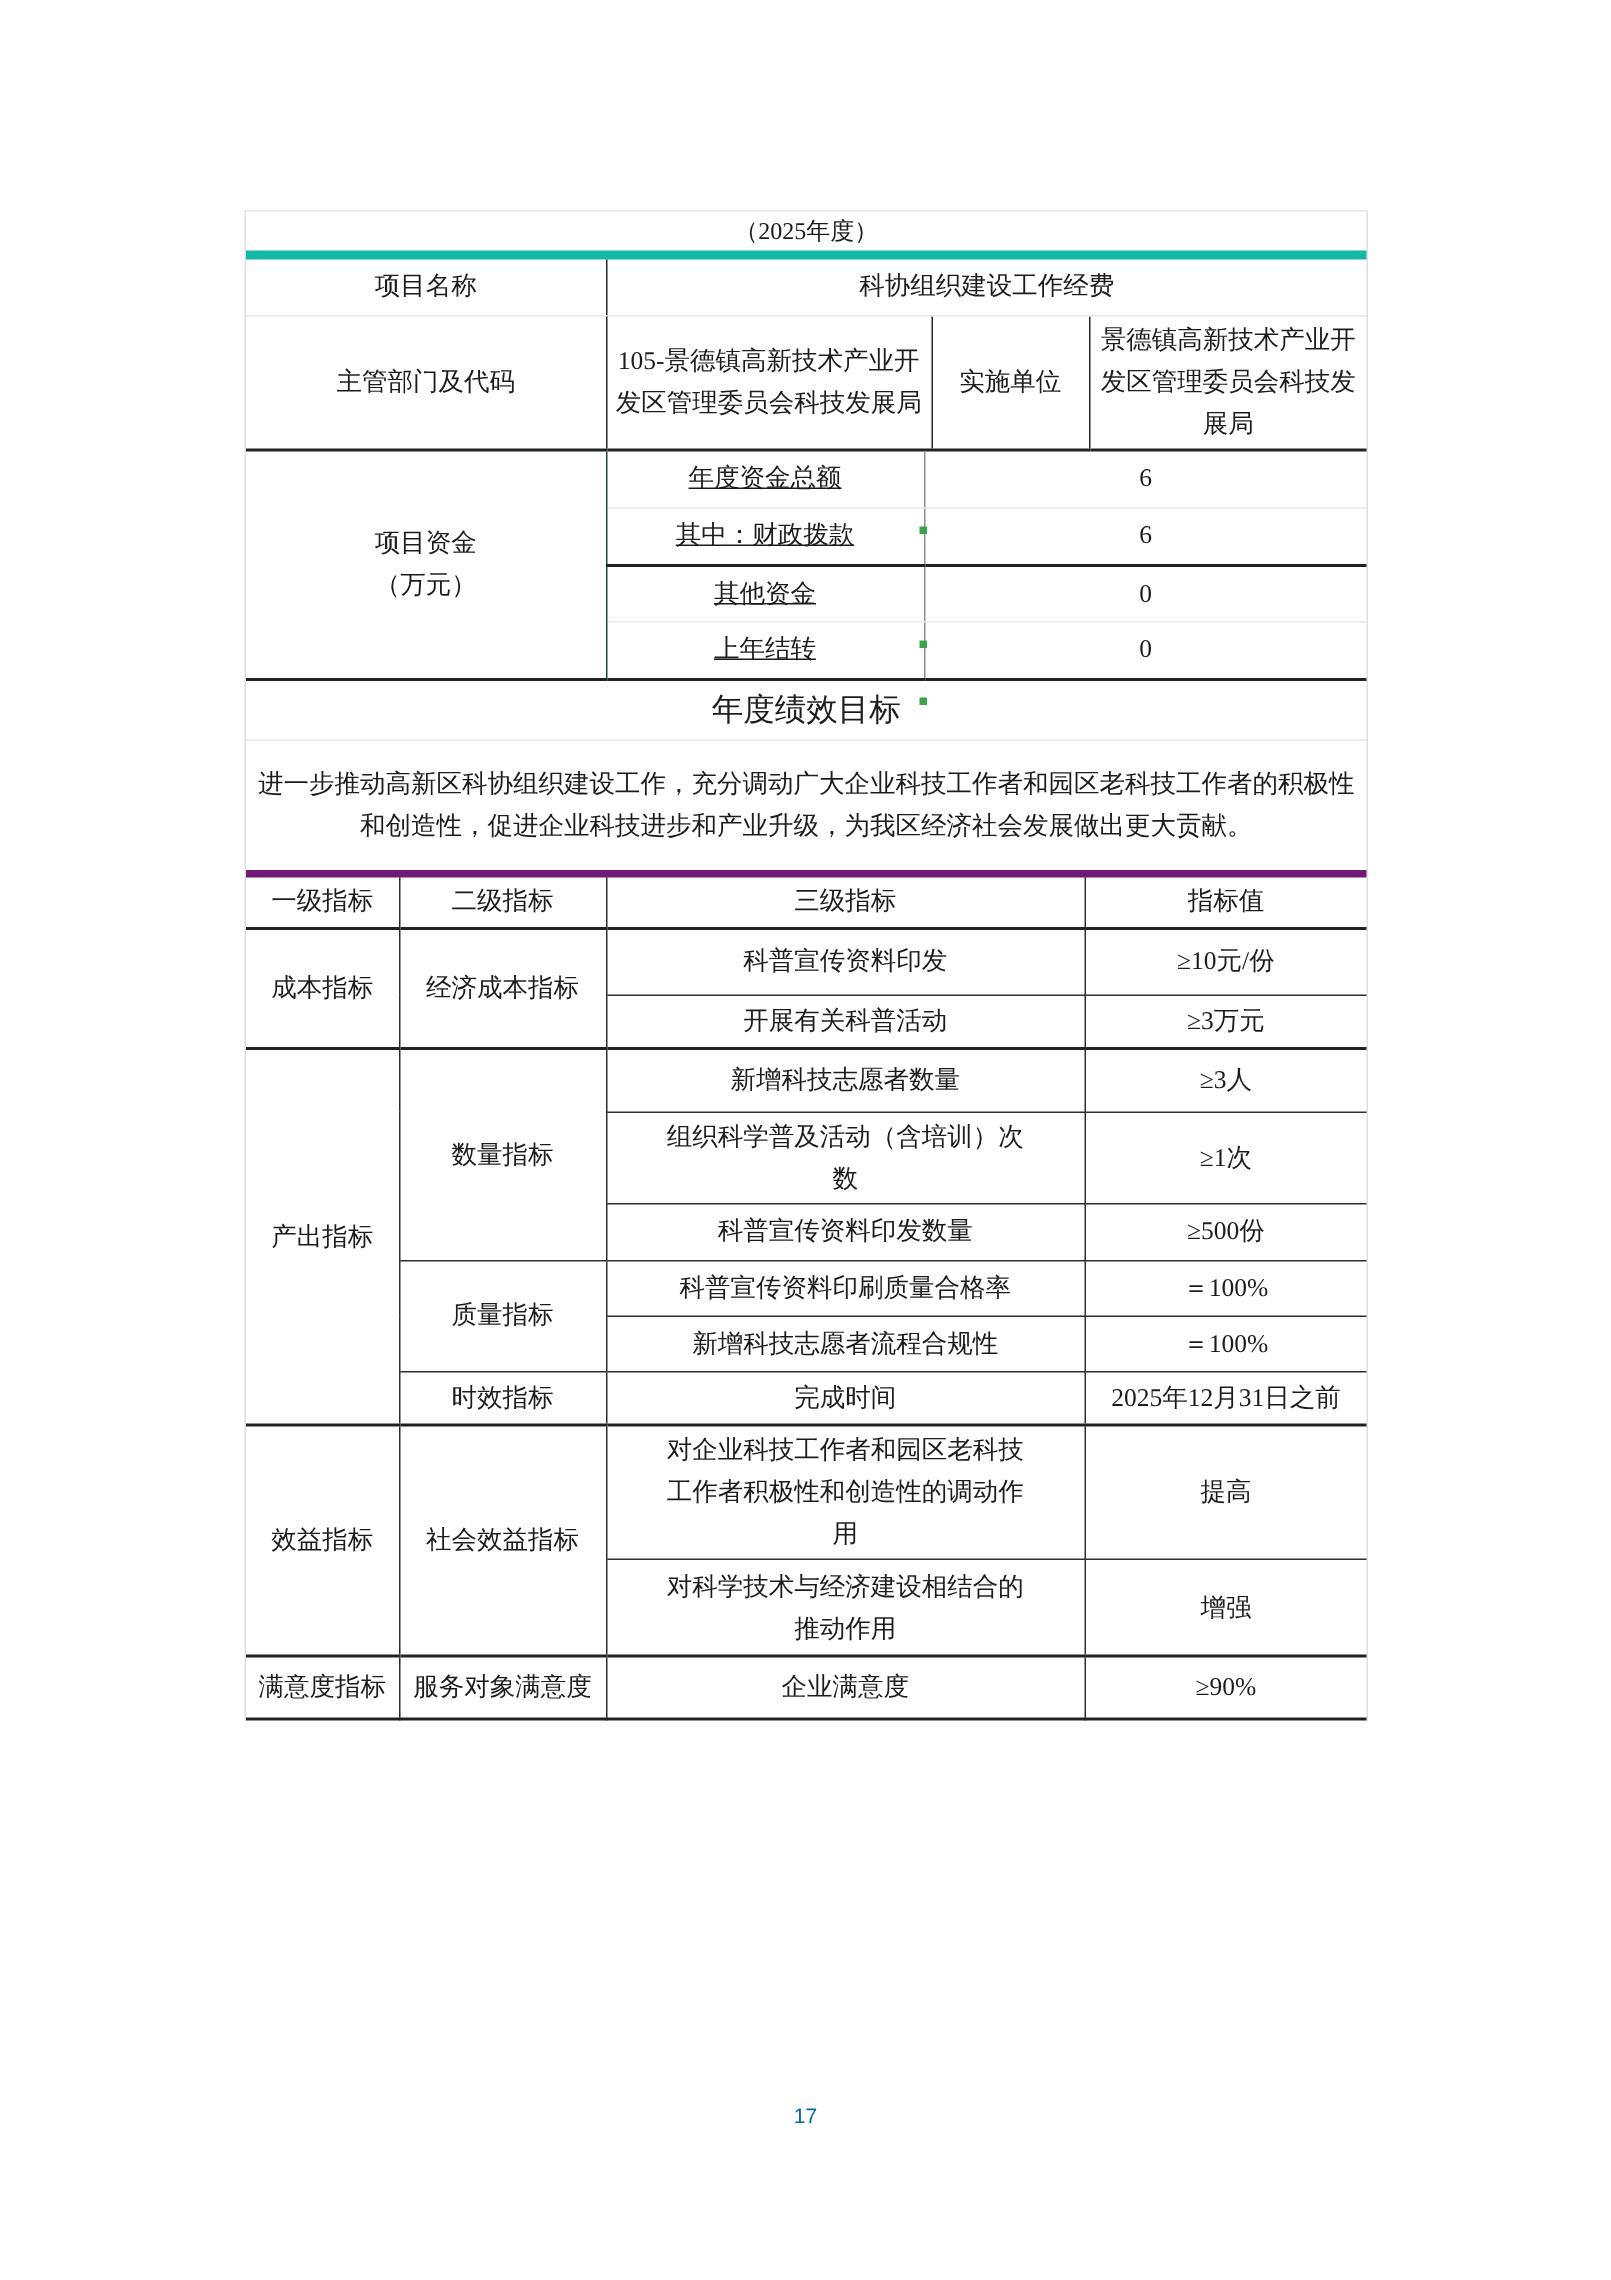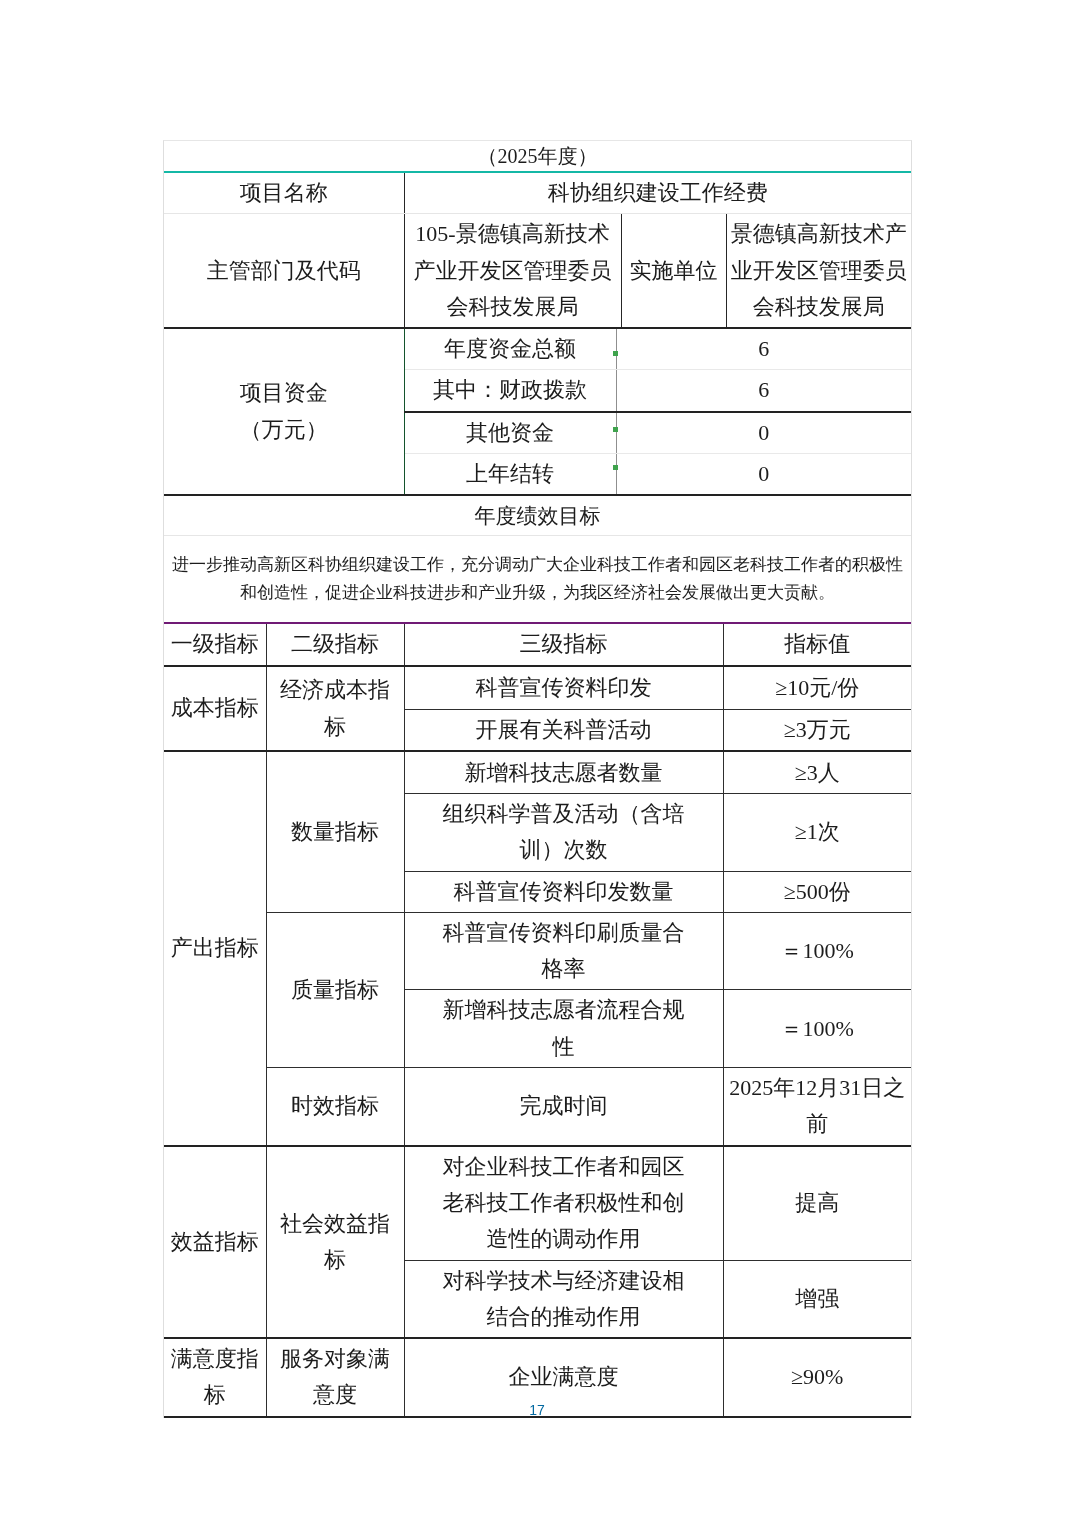--- a/index.html
+++ b/index.html
@@ -24,58 +24,58 @@
   .title-row {
     height: 56px;
     display: flex; align-items: center; justify-content: center;
     font-size: 27px;
     letter-spacing: 1px;
     border-bottom: 1px solid #e6e6e6;
   }
   .subtitle-row {
     height: 32px;
     display: flex; align-items: center; justify-content: center;
-    font-size: 20px;
-    border-bottom: 2px solid #14b8a6;
+    font-size: 16px;
+    border-bottom: 6px solid #14b8a6;
   }
   table { border-collapse: collapse; table-layout: fixed; width: 747px; }
   td {
     text-align: center;
     vertical-align: middle;
-    font-size: 22px;
+    font-size: 17px;
     line-height: 1.65;
     padding: 2px 4px;
     font-weight: 400;
   }
   
   .t-info td.vd { border-right: 1px solid #262626; }
   .t-info tr.r1 td { border-bottom: 1px solid #e6e6e6; height: 37px; }
   .t-info tr.r2 td { border-bottom: 2px solid #222222; height: 87px; }
   
   .t-fund td { height: 38px; border-bottom: 1px solid #e9e9e9; }
   .t-fund td.flabel { border-right: 1px solid #14532d; white-space: pre-line; border-bottom: 2px solid #222222; }
-  .t-fund td.fsub { border-right: 1px solid #8f8f8f; }
+  .t-fund td.fsub { border-right: 1px solid #8f8f8f; text-decoration: underline; }
   .t-fund tr.dark td { border-bottom: 2px solid #222222; }
   
   .goal-header {
     height: 40px;
     display: flex; align-items: center; justify-content: center;
     font-size: 21px;
     border-bottom: 1px solid #e6e6e6;
   }
   .goal-text {
     height: 86px;
     display: flex; align-items: center; justify-content: center;
     text-align: center;
     font-size: 17px;
     line-height: 28px;
     padding: 0 8px;
   }
   
-  .t-ind { border-top: 2px solid #701a75; border-bottom: 2px solid #222222; }
+  .t-ind { border-top: 5px solid #701a75; border-bottom: 2px solid #222222; }
   .t-ind td { border: 1px solid #2e2e2e; }
   .t-ind td:first-child { border-left: none; }
   .t-ind td:last-child { border-right: none; }
   .t-ind tr.g > td { border-top: 2px solid #222222; }
   .t-ind tr.hd td { border-bottom: 2px solid #222222; height: 37px; }
   .t-ind td.c3 { padding: 2px 37px; }
   .t-ind td.c4 { padding: 2px 2px; }
   .h44 { height: 44px; } .h36 { height: 36px; } .h42 { height: 42px; }
   .h40 { height: 40px; } .h38 { height: 38px; } .h37 { height: 37px; }
   .h78 { height: 78px; } .h64 { height: 64px; }

